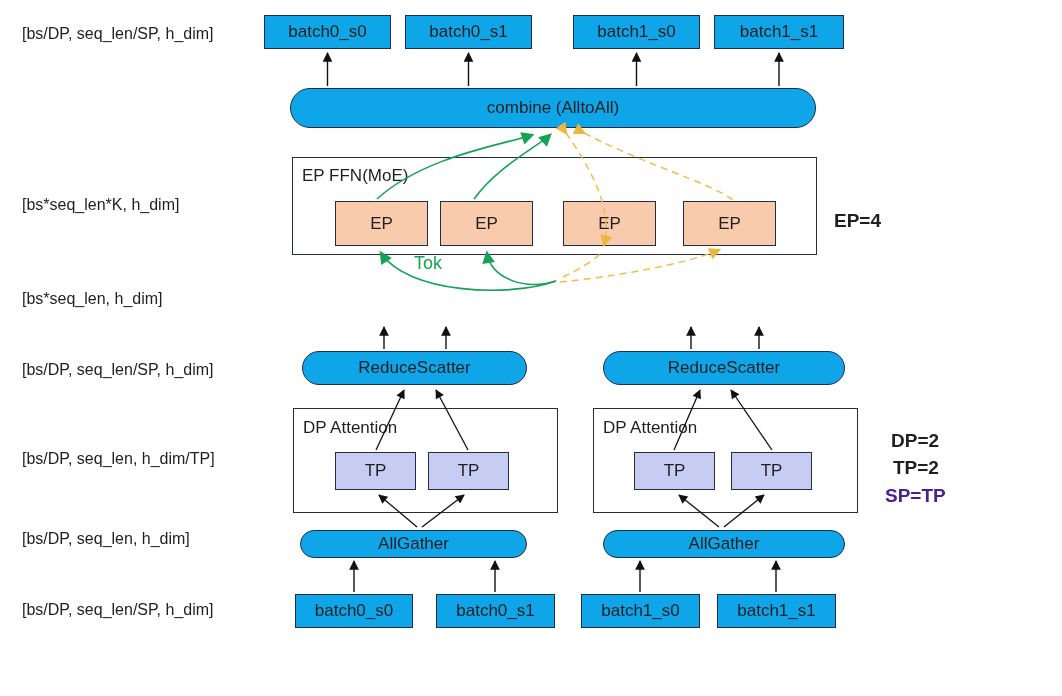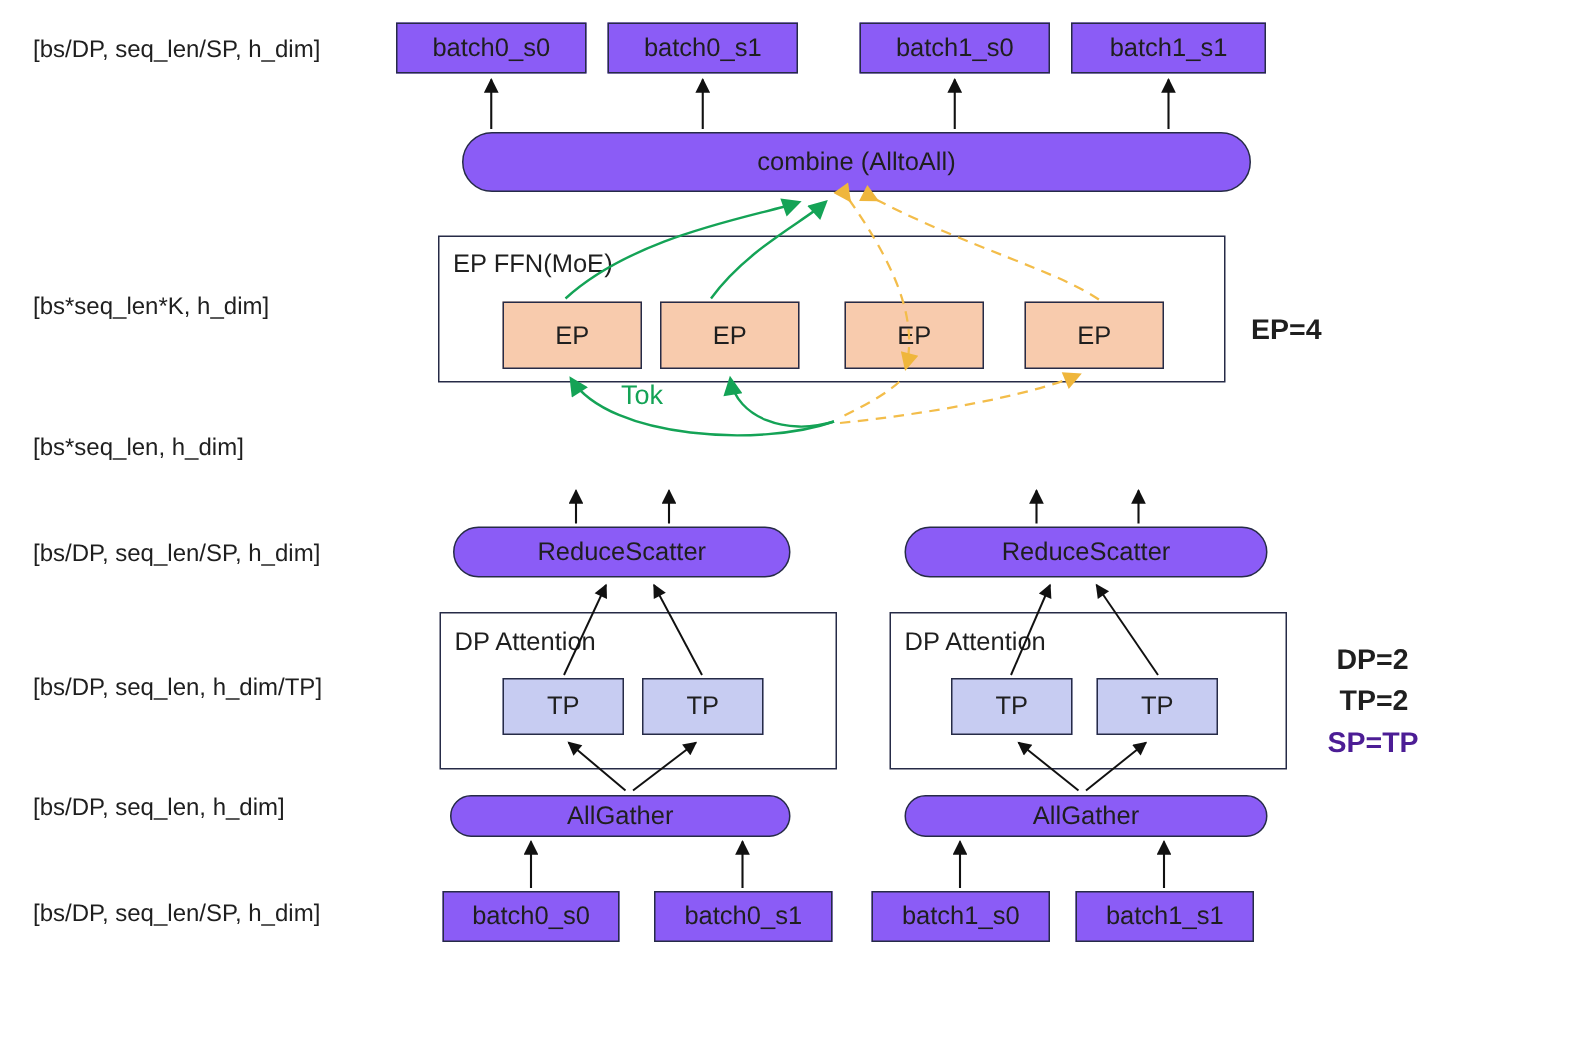--- a/index.html
+++ b/index.html
@@ -1,21 +1,21 @@
 <!DOCTYPE html>
 <html><head>
 <meta charset="utf-8">
 <style>
   html,body{margin:0;padding:0;background:#fff;}
   .canvas{
     position:relative;width:1005px;height:696px;background:#ffffff;
     font-family:"Liberation Sans",sans-serif;color:#1f1f1f;overflow:hidden;
   }
   .rect{
-    position:absolute;border:1.4px solid #262b47;background:#8b5cf6;
+    position:absolute;border:1.4px solid #262b47;background:#0ea5e9;
     display:flex;align-items:center;justify-content:center;
     font-size:17px;box-sizing:border-box;white-space:nowrap;
   }
   .pill{border-radius:18px;}
   .frame{background:transparent;justify-content:flex-start;align-items:flex-start;}
   .fill-ep{background:#F8CBAD;}
   .fill-tp{background:#C7CCF2;}
   .inner-title{position:absolute;font-size:17px;white-space:nowrap;}
   .lbl{position:absolute;font-size:16px;white-space:nowrap;}
   .rlbl{position:absolute;font-size:19px;font-weight:bold;white-space:nowrap;}
@@ -41,21 +41,21 @@
   <div class="rlbl" style="left:834px;top:210px">EP=4</div>
   <div class="rlbl" style="left:891px;top:430px">DP=2</div>
   <div class="rlbl" style="left:893px;top:457px">TP=2</div>
   <div class="rlbl red" style="left:885px;top:485px">SP=TP</div>
 
   <div class="rect" style="left:264px;top:15px;width:127px;height:34px">batch0_s0</div>
   <div class="rect" style="left:405px;top:15px;width:127px;height:34px">batch0_s1</div>
   <div class="rect" style="left:573px;top:15px;width:127px;height:34px">batch1_s0</div>
   <div class="rect" style="left:714px;top:15px;width:130px;height:34px">batch1_s1</div>
 
-  <div class="rect pill" style="left:308px;top:88px;width:526px;height:40px;border-radius:20px">combine (AlltoAll)</div>
+  <div class="rect pill" style="left:290px;top:88px;width:526px;height:40px;border-radius:20px">combine (AlltoAll)</div>
 
   <div class="rect frame" style="left:292px;top:157px;width:525px;height:98px"></div>
   <div class="inner-title" style="left:302px;top:166px">EP FFN(MoE)</div>
   <div class="rect fill-ep" style="left:335px;top:201px;width:93px;height:45px">EP</div>
   <div class="rect fill-ep" style="left:440px;top:201px;width:93px;height:45px">EP</div>
   <div class="rect fill-ep" style="left:563px;top:201px;width:93px;height:45px">EP</div>
   <div class="rect fill-ep" style="left:683px;top:201px;width:93px;height:45px">EP</div>
 
   <div class="tok" style="left:414px;top:253px">Tok</div>
 

